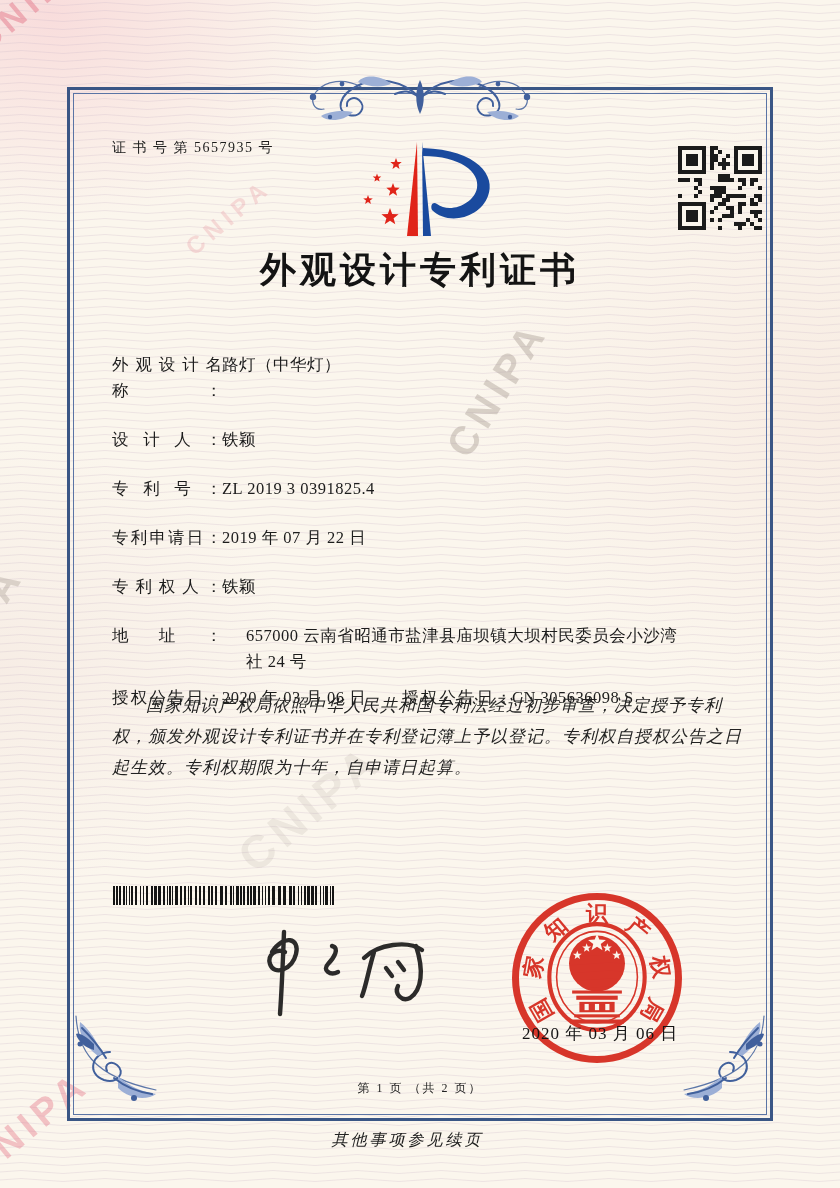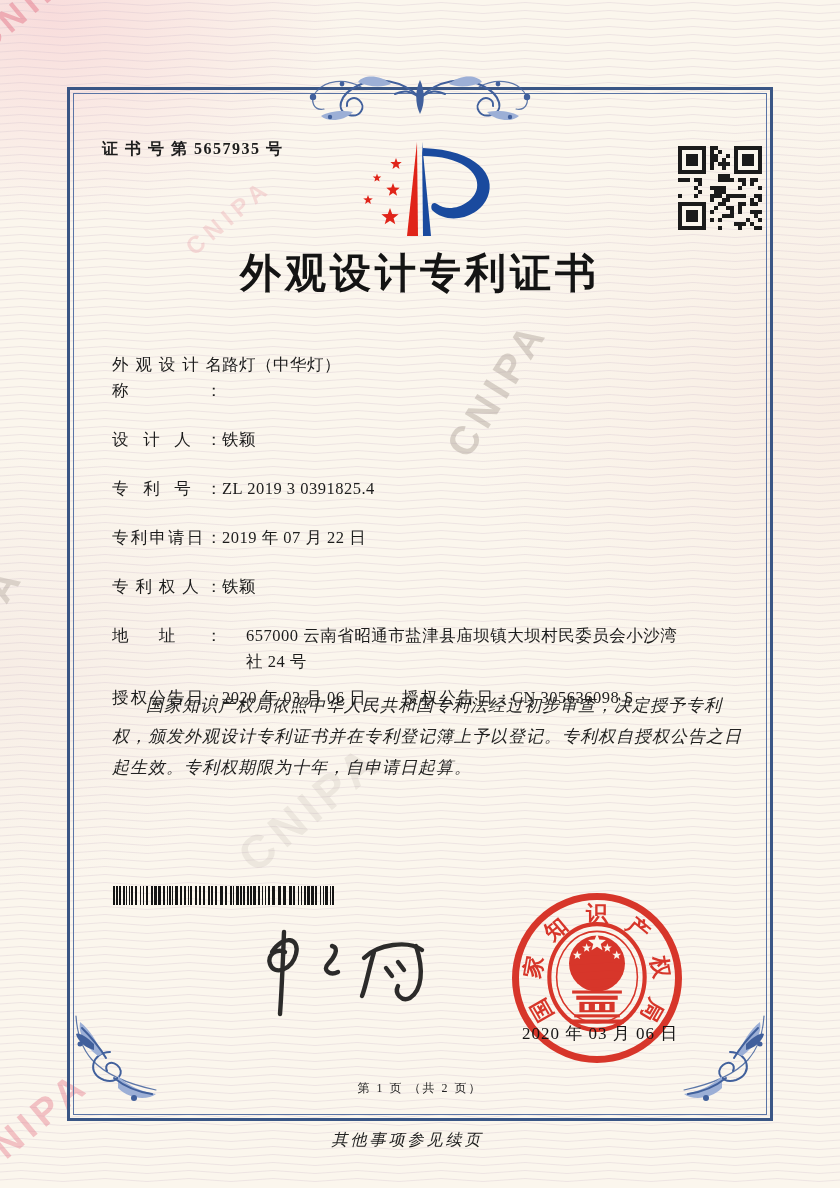--- a/index.html
+++ b/index.html
@@ -31,24 +31,24 @@
   .orn{position:absolute;z-index:3;}
   .orn-top{left:295px;top:70px;width:250px;height:56px;}
   .orn-br{left:676px;top:1014px;width:92px;height:96px;}
   .orn-bl{left:72px;top:1014px;width:92px;height:96px;}
   .os{fill:none;stroke:var(--ornament-blue);stroke-width:2;stroke-linecap:round;}
   .thin{stroke-width:1.2;opacity:.85;}
   .of{fill:var(--ornament-blue);stroke:none;}
   .light{fill:#9cafd6;stroke:none;}
   
   .content{position:absolute;inset:0;z-index:5;}
-  .cert-no{position:absolute;left:102px;top:139px;font-size:16px;letter-spacing:1.5px;font-weight:bold;}
+  .cert-no{position:absolute;left:112px;top:139px;font-size:14px;letter-spacing:1.5px;}
   .logo{position:absolute;left:328px;top:134px;width:204px;height:116px;}
   .qr{position:absolute;left:678px;top:146px;width:84px;height:84px;}
-  .title{position:absolute;left:0;right:0;top:246px;text-align:center;font-size:41px;font-weight:bold;letter-spacing:4px;color:#141414;}
+  .title{position:absolute;left:0;right:0;top:246px;text-align:center;font-size:36px;font-weight:bold;letter-spacing:4px;color:#141414;}
   .fields{position:absolute;left:112px;top:352px;width:628px;font-size:16.5px;}
   .field-row{display:flex;line-height:26px;margin-bottom:23px;}
   .flabel{flex:0 0 110px;text-align:justify;text-align-last:justify;}
   .fvalue{flex:0 1 auto;letter-spacing:.5px;}
   .addr-row{margin-bottom:10px;gap:24px;}
   .addr-row .fvalue{width:445px;}
   .last-row .fvalue.fixed{flex:0 0 178px;}
   .last-row .flabel.second{margin-left:2px;}
   .paras{position:absolute;left:112px;top:690px;width:630px;font-size:17px;line-height:31px;font-style:italic;letter-spacing:1px;color:#222;}
   .paras p{text-indent:2em;margin-bottom:2px;}

